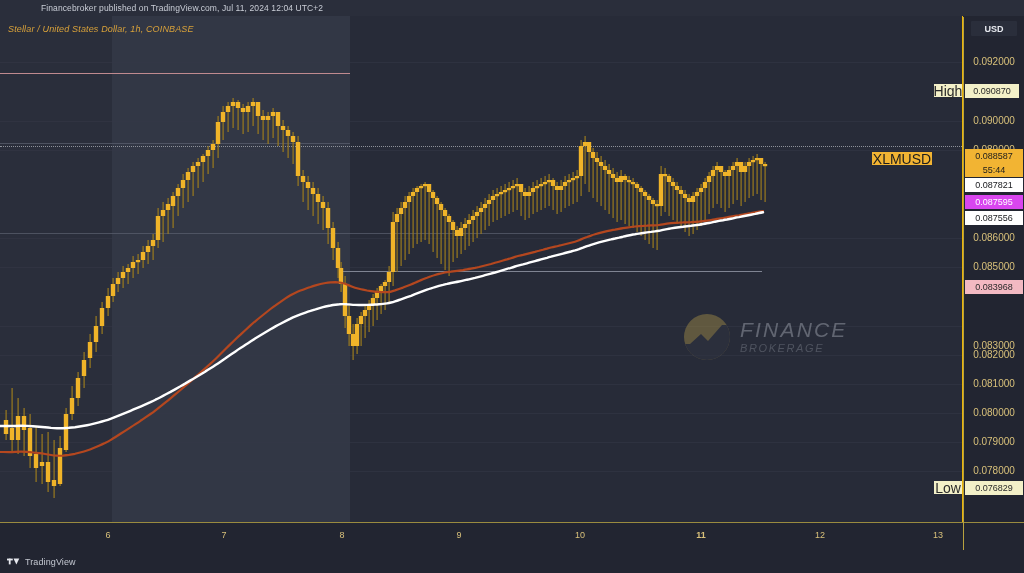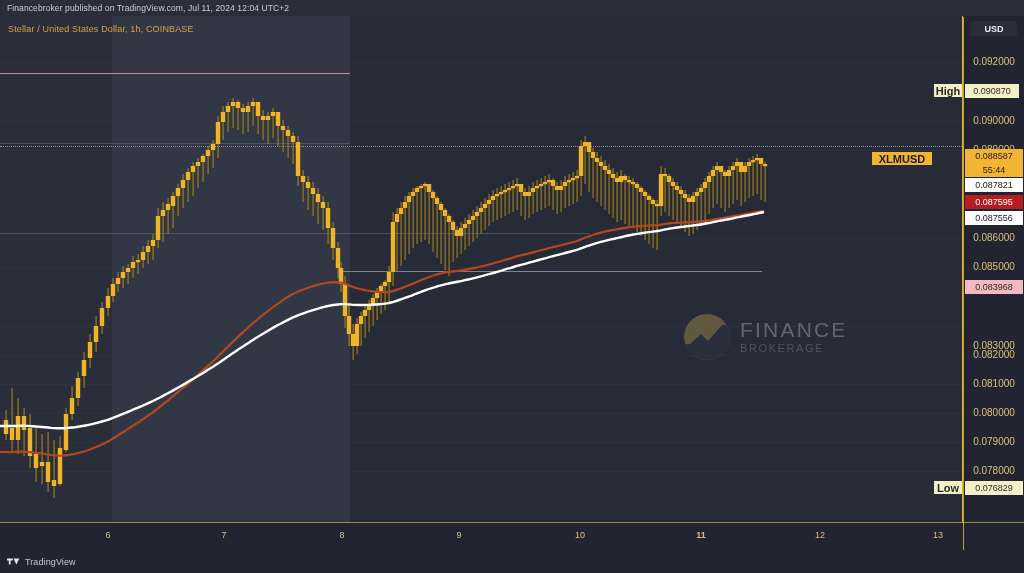--- a/index.html
+++ b/index.html
@@ -6,31 +6,31 @@
   html,body{
     width:1024px; height:573px; overflow:hidden;
     background:#222531;
     font-family:"Liberation Sans", sans-serif;
   }
   #app{ position:relative; width:1024px; height:573px; background:#222531; }
 
   
   .pubbar{
     position:absolute; left:0; top:0; width:1024px; height:16px;
-    background:#2a2e3b; display:flex; align-items:center;
+    background:#2a2e3b; display:flex; align-items:center;padding-left:34px;
   }
   .pubbar .txt{
     font-size:8.5px; color:#c9cdd6; padding-left:7px; letter-spacing:.1px;
     white-space:nowrap;
   }
 
   
   .chartwrap{
     position:absolute; left:0; top:16px; width:962px; height:506px;
-    background:#2a2e3b; overflow:hidden;
+    background:#2a2e3b; overflow:hidden;font-style:italic;
   }
   
   .band{
     position:absolute; top:0; height:506px; background:#323745;
   }
   
   .darkpane{
     position:absolute; top:0; height:506px; background:#272b38;
   }
 
@@ -86,29 +86,29 @@
     display:flex; align-items:center; justify-content:center;
     border-radius:1px; font-weight:700;
   }
   
   .tag{
     position:absolute; font-size:9px; text-align:center; white-space:nowrap;
     display:flex; align-items:center; justify-content:center;
   }
   .tag.cream{ background:#f3f0c8; color:#2a2a2a; }
   .tag.white{ background:#ffffff; color:#17181c; }
-  .tag.orange{ background:#b91c1c; color:#ffffff; }
+  .tag.orange{ background:#d946ef; color:#ffffff; }
   .tag.pinkt{ background:#f3b9c2; color:#2a2a2a; }
   .tag.amber{ background:#f2b433; color:#1d1d1d; }
 
   
   .sidelabel{
-    position:absolute; font-size:11px; height:13px;
+    position:absolute; font-size:14px; height:13px;
     display:flex; align-items:center; justify-content:center;
-    white-space:nowrap; font-weight:700;
+    white-space:nowrap; font-weight:400;
   }
   .sidelabel.cream{ background:#f3f0c8; color:#2a2a2a; }
   .sidelabel.amber{ background:#f2b433; color:#1d1d1d; }
 
   
   .timeaxis{
     position:absolute; left:0; top:522px; width:1024px; height:28px;
     background:#222531; border-top:1px solid #9a8b3f;
   }
   .t-tick{

